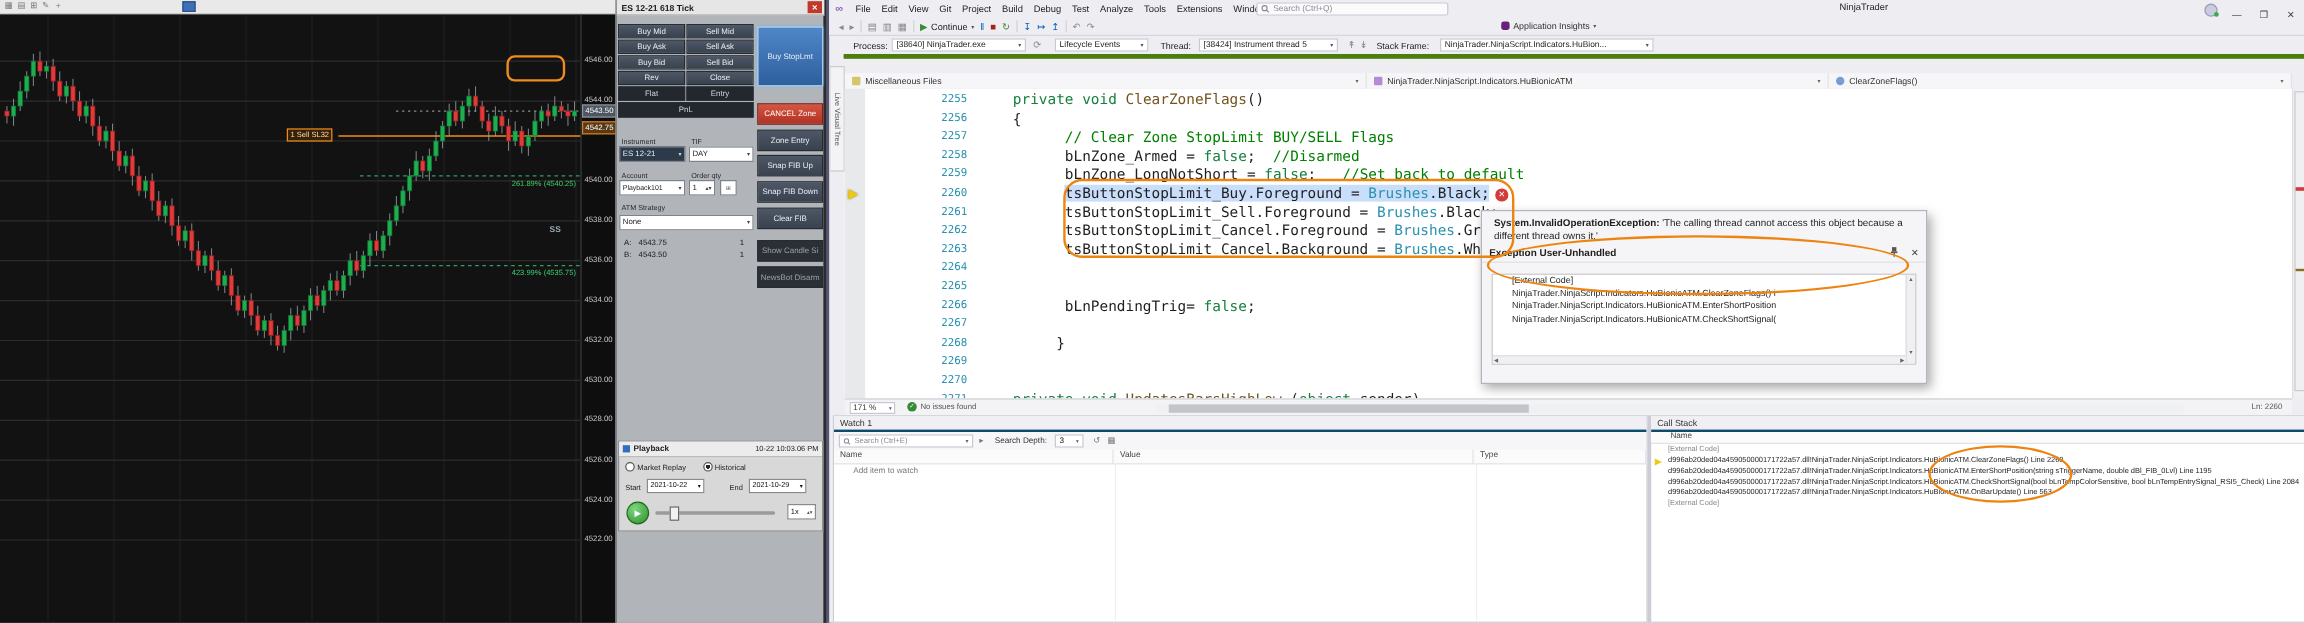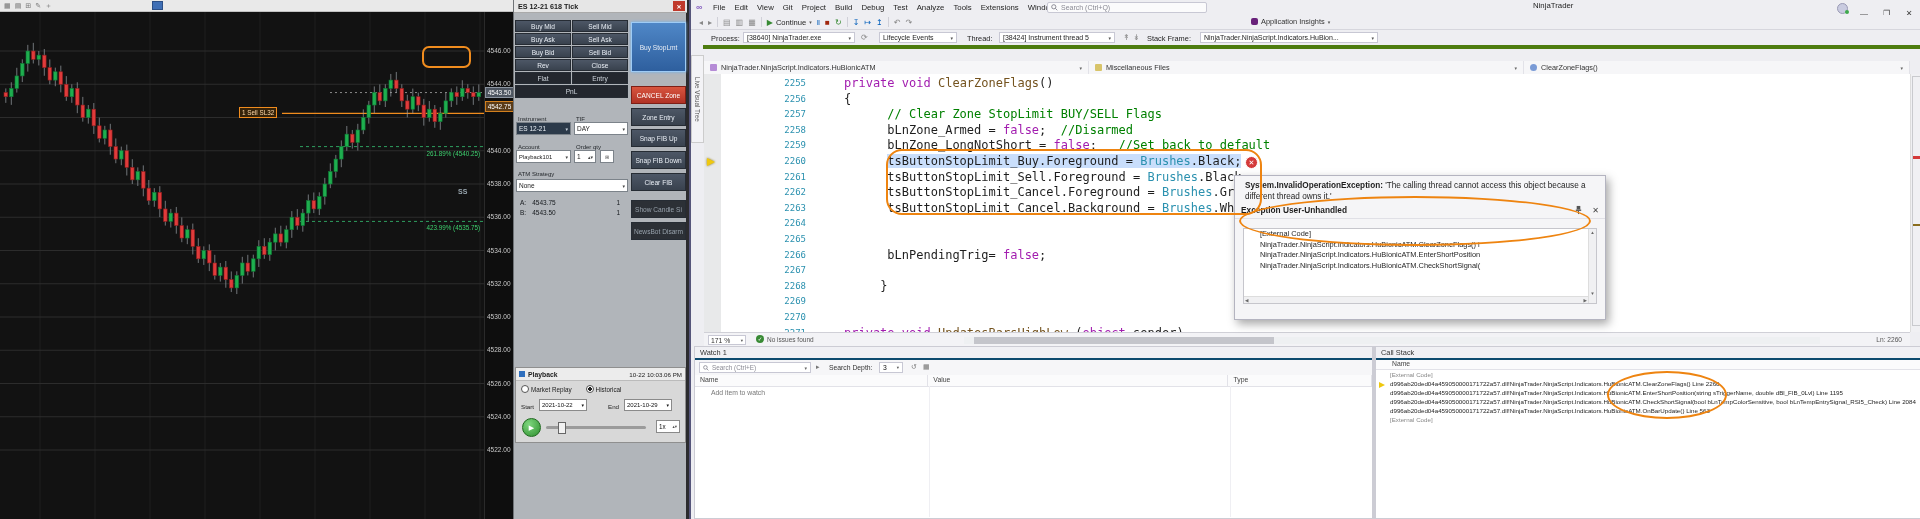--- a/index.html
+++ b/index.html
@@ -85,21 +85,21 @@
   .nav-dd{height:13px;display:flex;align-items:center;gap:4px;padding:0 6px;box-sizing:border-box;border-right:1px solid #e2e2e8;font-size:7.3px;color:#333;white-space:nowrap;overflow:hidden;}
   .nav-ico{width:7px;height:7px;border-radius:1px;}
   .nav-dd .carat{font-size:5px;color:#666;margin-left:auto;}
   #lvt-tab{position:absolute;left:0;top:55px;width:13px;height:88px;background:#f3f3f6;border:1px solid #ccc;box-sizing:border-box;writing-mode:vertical-rl;font-size:6.3px;color:#555;display:flex;align-items:center;justify-content:center;}
   
   #vs-editor{position:absolute;left:13px;top:74px;width:1206px;height:258px;background:#ffffff;overflow:hidden;}
   #glyph-margin{position:absolute;left:0;top:0;width:17px;height:100%;background:#e8e9ea;}
   .code-row{position:absolute;left:0;width:100%;height:15.6px;}
   .lnum{position:absolute;left:20px;width:82px;text-align:right;color:#2b91af;font:9px/15.6px "DejaVu Sans Mono",monospace;}
   .ltext{position:absolute;left:140px;top:0;margin:0;font:12px/15.6px "DejaVu Sans Mono",monospace;white-space:pre;color:#1e1e1e;}
-  .tk-kw{color:#a21caf}.tk-cm{color:#008000}.tk-ty{color:#2b91af}.tk-mth{color:#74531f}.tk-pl,.tk-id{color:#1e1e1e}
+  .tk-kw{color:#15803d}.tk-cm{color:#008000}.tk-ty{color:#2b91af}.tk-mth{color:#74531f}.tk-pl,.tk-id{color:#1e1e1e}
   .sel{background:#c9defb;}
   #cur-arrow{position:absolute;left:3px;width:0;height:0;border-left:8px solid #efc80f;border-top:4px solid transparent;border-bottom:4px solid transparent;filter:drop-shadow(0 0 1px #8a7200);}
   #err-icon{position:absolute;width:11px;height:11px;border-radius:50%;background:#d43a3a;border:1px solid #fff;color:#fff;font-size:7px;line-height:11px;text-align:center;z-index:55;}
   #editor-statusbar{position:absolute;left:13px;top:332px;width:1206px;height:14px;background:#f3f3f6;border-top:1px solid #d0d0d7;}
   #zoom-box{position:absolute;left:4px;top:2px;width:38px;height:10px;border:1px solid #c8c8d4;background:#fff;font-size:6.8px;color:#333;display:flex;align-items:center;justify-content:space-between;padding:0 2px;box-sizing:border-box;}
   #health{position:absolute;left:52px;top:2px;display:flex;align-items:center;gap:3px;}
   #health .chk{width:8px;height:8px;border-radius:50%;background:#388a34;color:#fff;font-size:5.5px;line-height:8px;text-align:center;}
   #health .txt{font-size:6.5px;color:#555;}
   #hscroll{position:absolute;left:260px;top:4px;right:90px;height:7px;background:#eef0f2;}
   #hscroll .thumb{position:absolute;left:10px;width:300px;height:7px;background:#c4c5cb;}
@@ -570,28 +570,28 @@
     <span class="tb-ico" style="position:absolute;left:420px;top:3px">↟</span>
     <span class="tb-ico" style="position:absolute;left:430px;top:3px">↡</span>
     <span class="tb2-label" style="left:444px">Stack Frame:</span>
     <div class="tb2-combo" style="left:497px;width:178px">
         <span>NinjaTrader.NinjaScript.Indicators.HuBion...</span>
         <span class="carat">▾</span>
       </div>
   </div>
 
   <div id="vs-navbar">
+    <div class="nav-dd" style="width:435px">
+      <span class="nav-ico" style="background:#d8c46a"></span>
+      <span>Miscellaneous Files</span>
+      <span class="carat">▾</span>
+    </div>
     <div class="nav-dd" style="width:385px">
       <span class="nav-ico" style="background:#b58bd6"></span>
       <span>NinjaTrader.NinjaScript.Indicators.HuBionicATM</span>
-      <span class="carat">▾</span>
-    </div>
-    <div class="nav-dd" style="width:435px">
-      <span class="nav-ico" style="background:#d8c46a"></span>
-      <span>Miscellaneous Files</span>
       <span class="carat">▾</span>
     </div>
     <div class="nav-dd" style="flex:1">
       <span class="nav-ico" style="background:#7a9bd6;border-radius:50%"></span>
       <span>ClearZoneFlags()</span>
       <span class="carat">▾</span>
     </div>
   </div>
 
   <div id="lvt-tab">Live Visual Tree</div>

